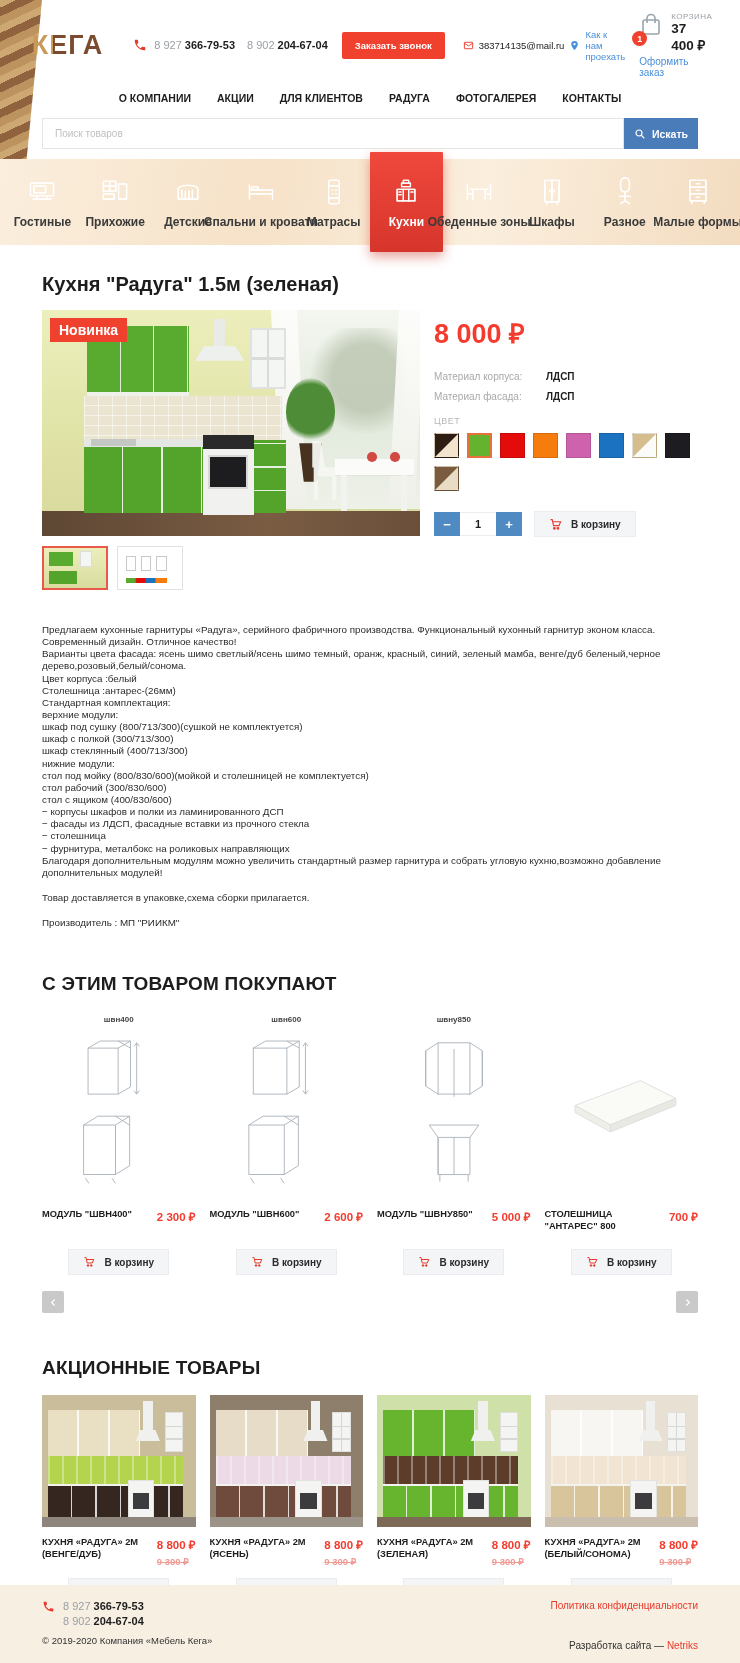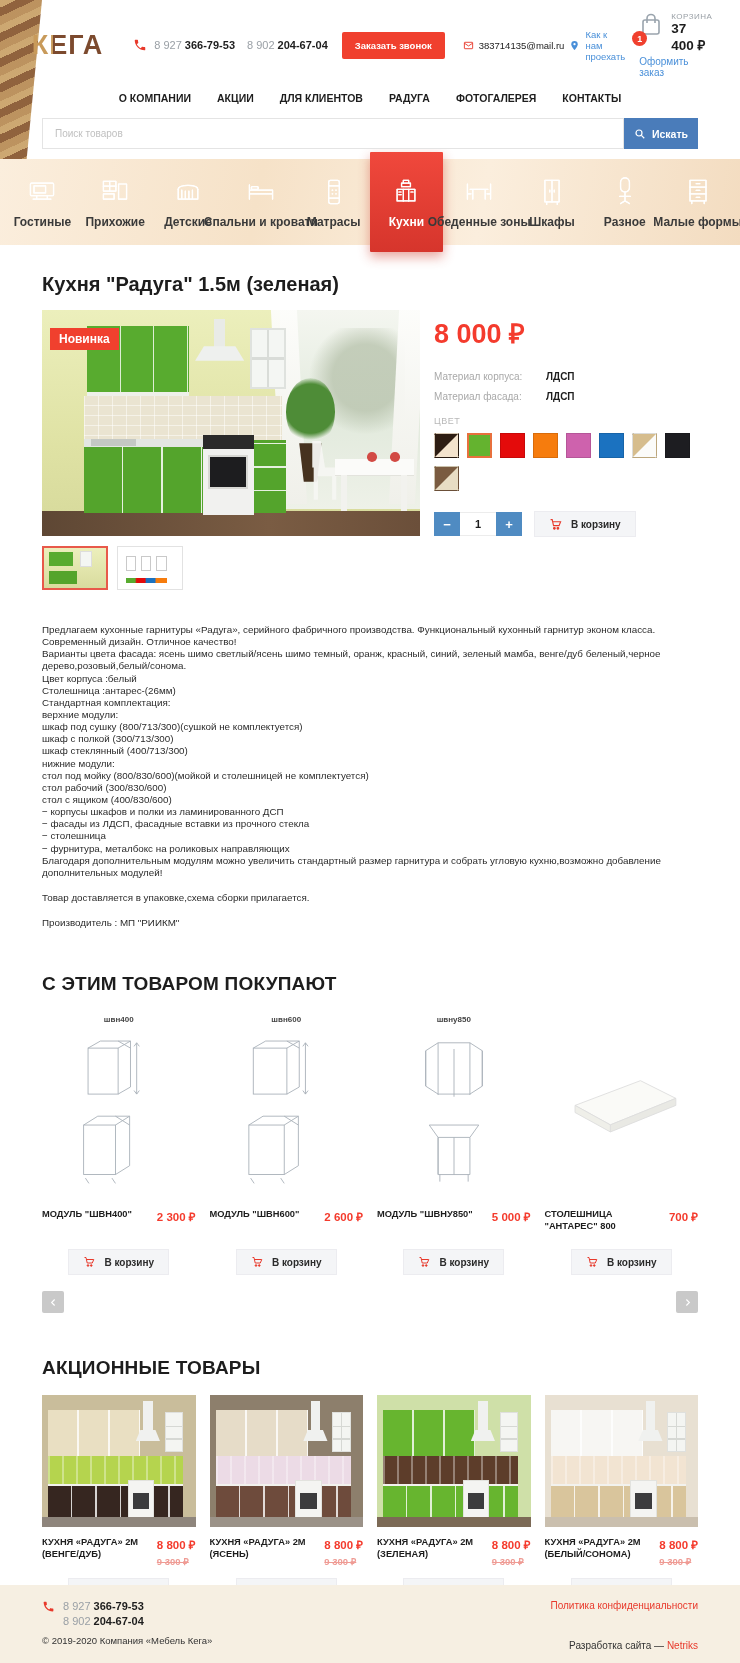--- a/index.html
+++ b/index.html
@@ -55,21 +55,21 @@
   .cat svg { stroke:#fff; fill:none; stroke-width:1.4; stroke-linecap:round; stroke-linejoin:round; filter:drop-shadow(0 0 0 #fff); }
   .cat:not(.active) svg { stroke:#ffffff; }
 
   
   h1.page-title { margin:28px 42px 14px; font-size:20px; color:#1d1d1d; }
 
   
   .product { display:flex; margin:8px 42px 0; gap:14px; }
   .gallery { width:378px; }
   .photo { position:relative; width:378px; height:226px; overflow:hidden; background:#e8e9b8; }
-  .badge { position:absolute; left:8px; top:18px; background:#f0402e; color:#fff; font-size:12px; font-weight:bold; padding:4px 9px; z-index:9; }
+  .badge { position:absolute; left:8px; top:8px; background:#f0402e; color:#fff; font-size:14px; font-weight:bold; padding:4px 9px; z-index:9; }
   
   .pp { position:absolute; }
   .pp-wall { inset:0; background:linear-gradient(180deg,#ecefbc,#dfe2a4 60%,#d6d99b); }
   .pp-window { left:63%; top:0; width:37%; height:88%; background:linear-gradient(180deg,#f4f6f0,#e2eadd 55%,#eef1e8); }
   .pp-tree { left:70%; top:8%; width:26%; height:55%; background:radial-gradient(circle at 60% 40%, #b9c4ae 0 35%, transparent 60%); opacity:.8; }
   .pp-curtain { top:0; width:7%; height:86%; background:linear-gradient(180deg,#fdfdfb,#f0f0ea); opacity:.95; }
   .pp-curtain.l { left:62%; transform:skewX(3deg); }
   .pp-curtain.r { right:0; transform:skewX(-3deg); }
   .pp-upper { left:12%; top:7%; width:27%; height:31%; background:#58ab2f;
     border-bottom:4px solid #eef0ea; background-image:repeating-linear-gradient(90deg, transparent 0 32%, rgba(255,255,255,.8) 32% 33%); }

